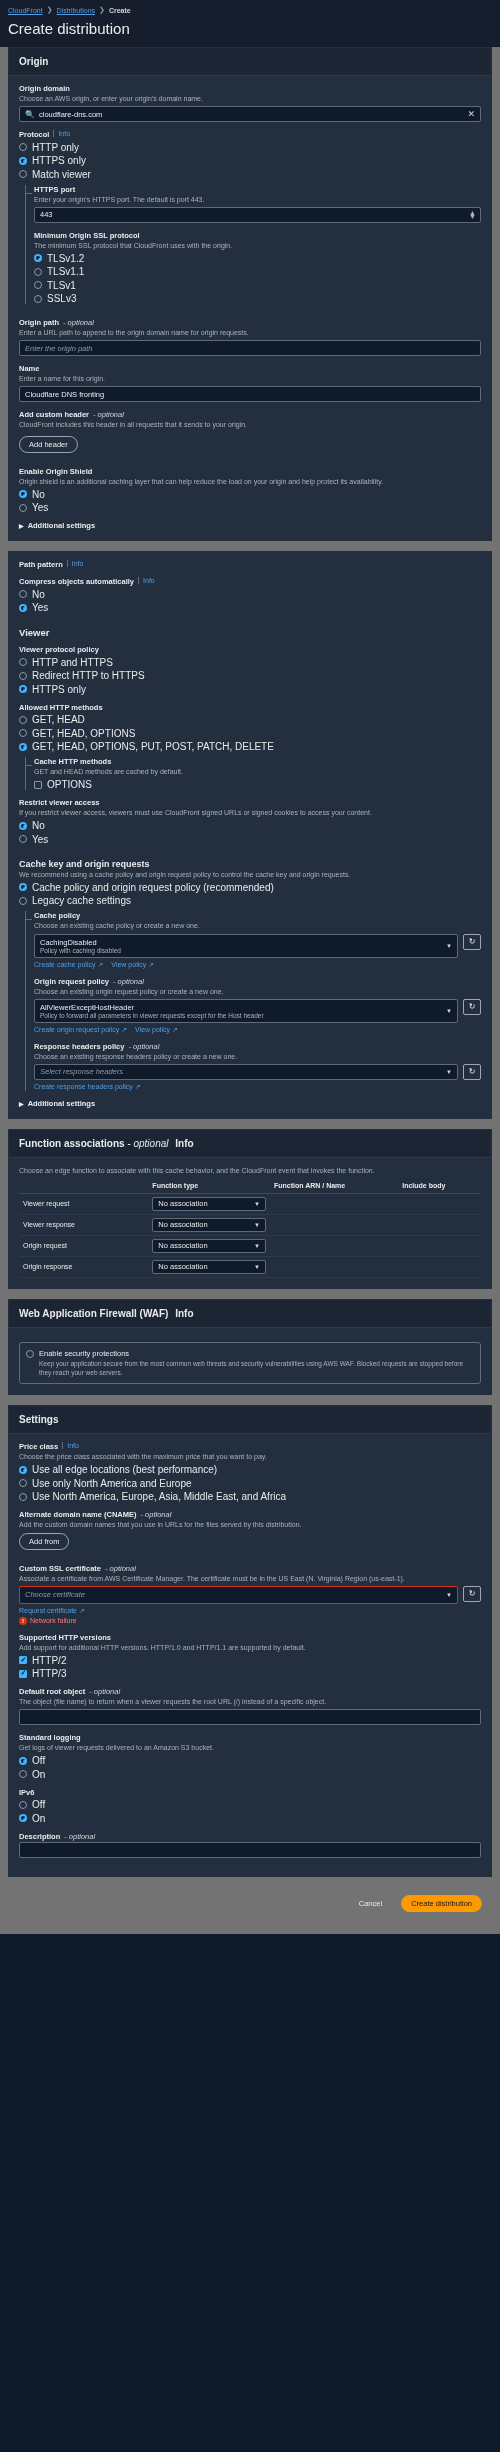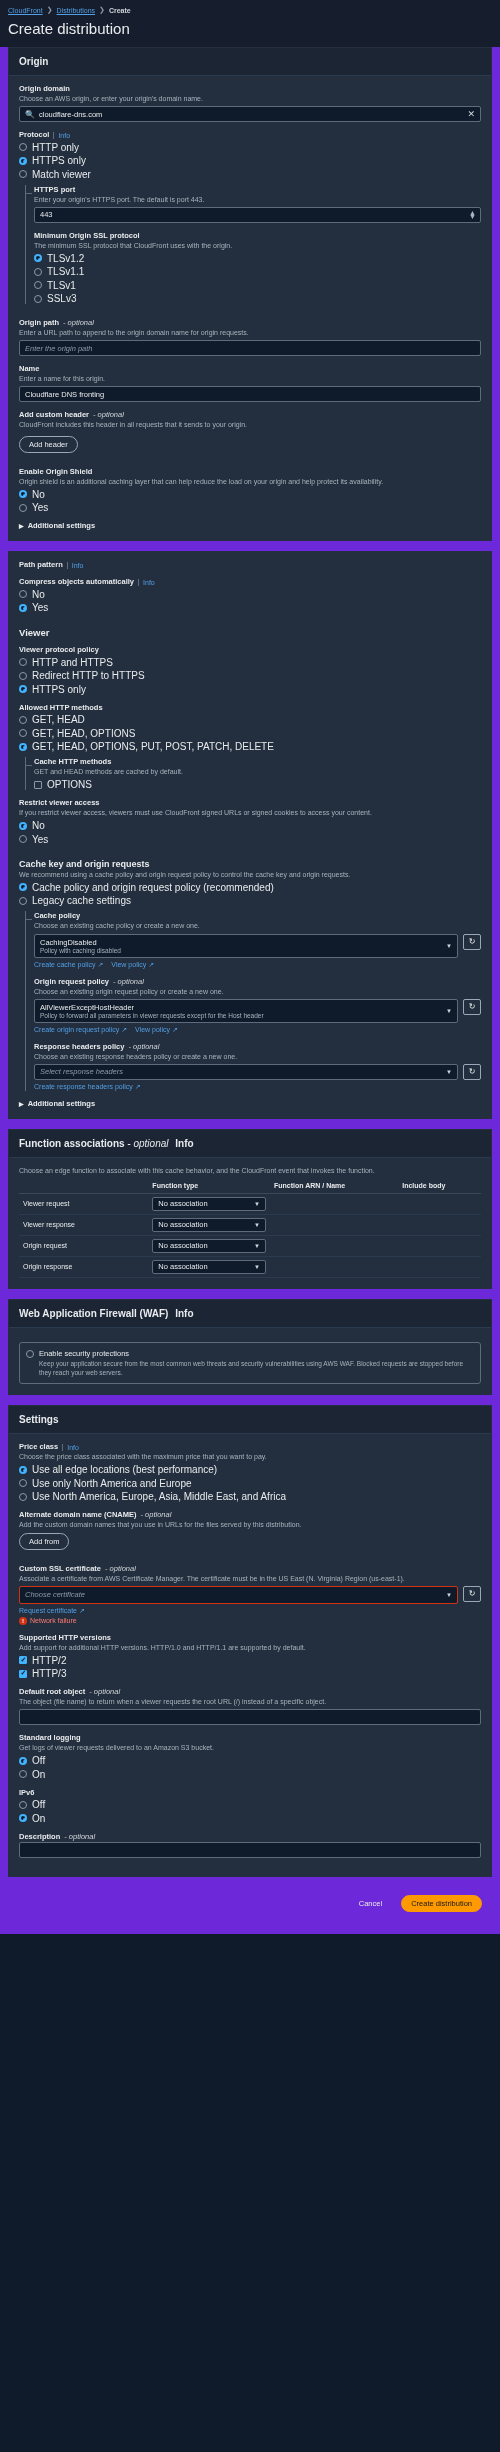--- a/index.html
+++ b/index.html
@@ -4,38 +4,38 @@
 <style>
   * { box-sizing: border-box; margin: 0; padding: 0; }
   body {
     width: 500px;
     background: #0f1b2a;
     font-family: "Liberation Sans", sans-serif;
     color: #d1d5db;
     font-size: 8px;
     position: relative;
   }
-  .page { width: 500px; background: #6d28d9; padding: 0 0 0 0; }
+  .page { width: 500px; background: #737373; padding: 0 0 0 0; }
 
   
   .breadcrumb { padding: 6px 8px 2px 8px; font-size: 7px; display: flex; align-items: center; gap: 4px; background:#161e2d;}
   .breadcrumb a { color: #539fe5; text-decoration: underline; }
   .breadcrumb .sep { color: #8d99a8; font-size: 7px; }
   .breadcrumb .cur { color: #d1d5db; font-weight: bold; }
 
   h1.page-title { font-size: 15px; font-weight: 400; color: #e9ebed; padding: 4px 8px 10px 8px; background:#161e2d;}
 
   .container { padding: 0 8px 8px 8px; }
 
   .card { background: #1b2534; border: 1px solid #232f3e; margin-bottom: 10px; }
   .card-header { padding: 8px 10px; font-size: 10px; font-weight: bold; color: #e9ebed; border-bottom: 1px solid #2a3a4f; background:#1b2534;}
   .card-body { padding: 8px 10px 10px 10px; background:#232f3e; }
 
   .field { margin-bottom: 8px; }
-  .label { font-size: 7.5px; color: #e9ebed; font-weight: bold; margin-bottom: 1px; display: flex; align-items: flex-end; gap: 4px; }
+  .label { font-size: 7.5px; color: #e9ebed; font-weight: bold; margin-bottom: 1px; display: flex; align-items: flex-start; gap: 4px; }
   .label .opt { font-weight: normal; font-style: italic; color: #d1d5db; }
   .label .info { color: #539fe5; font-weight: normal; font-size: 7px; border-left: 1px solid #5f6b7a; padding-left: 4px;}
   .desc { font-size: 7px; color: #a9b3bd; margin-bottom: 3px; line-height: 1.3; }
 
   .input {
     width: 100%;
     background: #0f1b2a;
     border: 1px solid #5f6b7a;
     border-radius: 2px;
     padding: 3px 5px;

